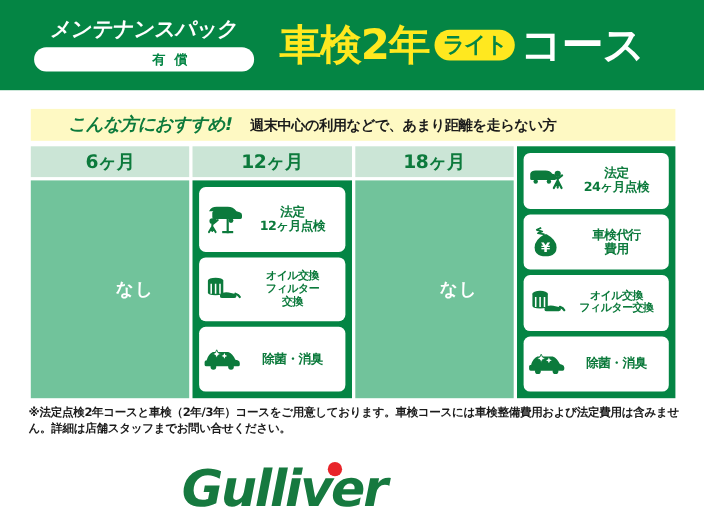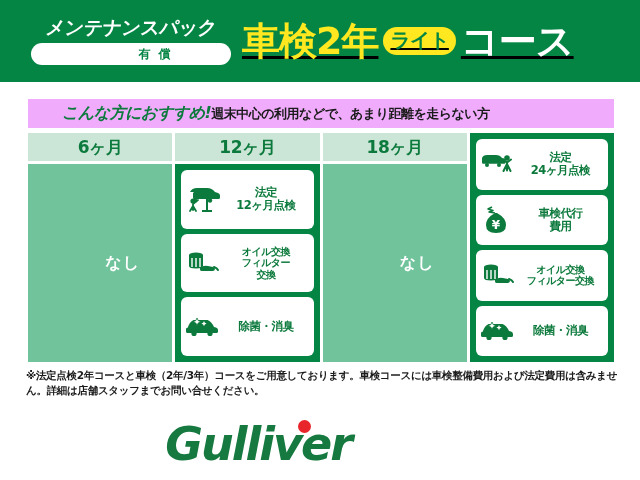--- a/index.html
+++ b/index.html
@@ -29,50 +29,50 @@
   .hdr-pill{
     margin-top:6px;
     width:200px;height:22px;border-radius:11px;background:#ffffff;
     display:flex;align-items:center;justify-content:center;
   }
   .hdr-pill span{
     color:#048544;font-weight:bold;font-size:12px;letter-spacing:8px;
     text-indent:8px;line-height:1;margin-left:47px;
   }
   .header-right{
-    flex:1;display:flex;align-items:center;margin-left:4px;white-space:nowrap;text-decoration:underline;
+    flex:1;display:flex;align-items:center;margin-left:16px;white-space:nowrap;
   }
   .hdr-yellow{
     color:#FFE81F;font-weight:bold;font-size:38px;line-height:1;
     letter-spacing:-1px;
     -webkit-text-stroke:0px;
   }
   .hdr-badge{
     display:inline-flex;align-items:center;justify-content:center;
     background:#FFE81F;color:#048544;font-weight:bold;
     font-size:20px;line-height:1;
     padding:3px 7px 5px 7px;border-radius:14px;margin:0 5px;
     letter-spacing:-1px;
   }
   .hdr-white{
     color:#ffffff;font-weight:bold;font-size:38px;line-height:1;letter-spacing:-1px;
   }
 
   
   .reco-bar{
     position:absolute;left:28px;top:99px;width:586px;height:29px;
-    background:#f0abfc;
+    background:#fef9c3;
     display:flex;align-items:center;
   }
   .reco-title{
     color:#0C7A3C;font-weight:bold;font-size:16px;font-style:italic;
     margin-left:34px;white-space:nowrap;letter-spacing:-0.5px;
   }
   .reco-desc{
-    color:#1b1b1b;font-weight:bold;font-size:13px;
+    color:#1b1b1b;font-weight:bold;font-size:13px;margin-left:16px;
     white-space:nowrap;letter-spacing:-0.5px;text-align:right;
   }
 
   
   .table{
     position:absolute;left:28px;top:133px;width:586px;height:229px;
     display:flex;gap:3px;
   }
   .col{
     flex:1;display:flex;flex-direction:column;gap:3px;justify-content:space-between;

